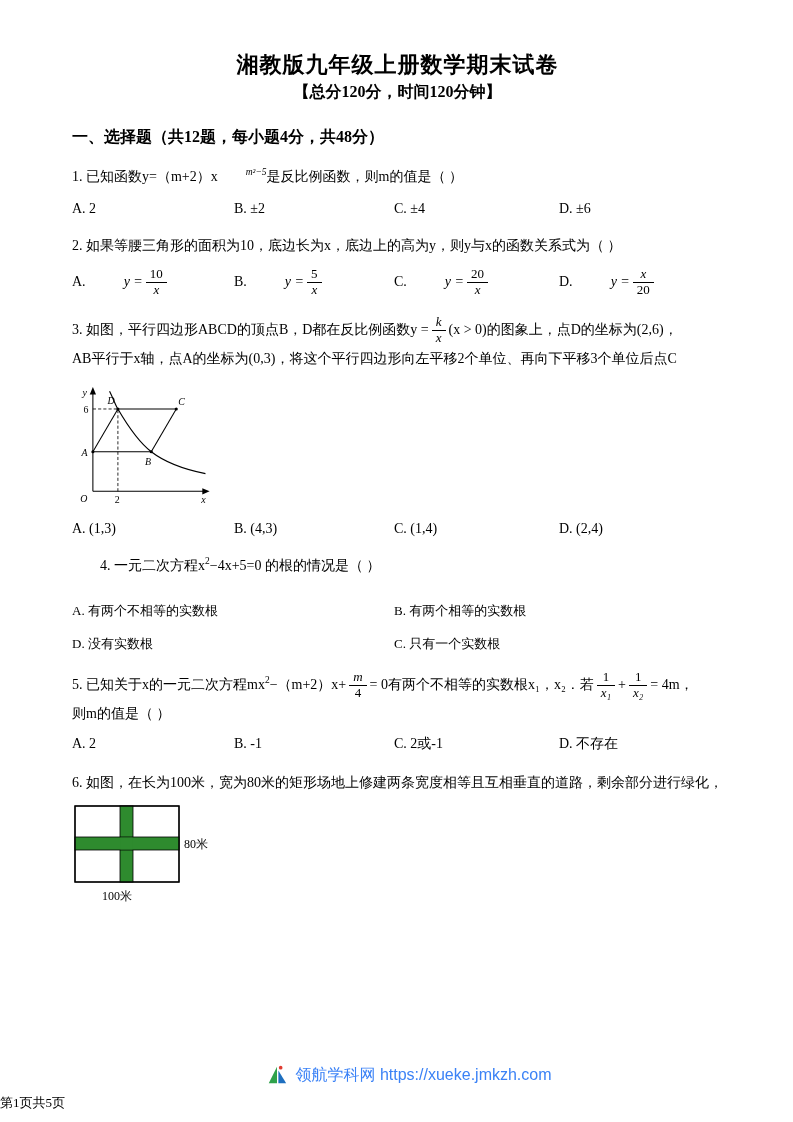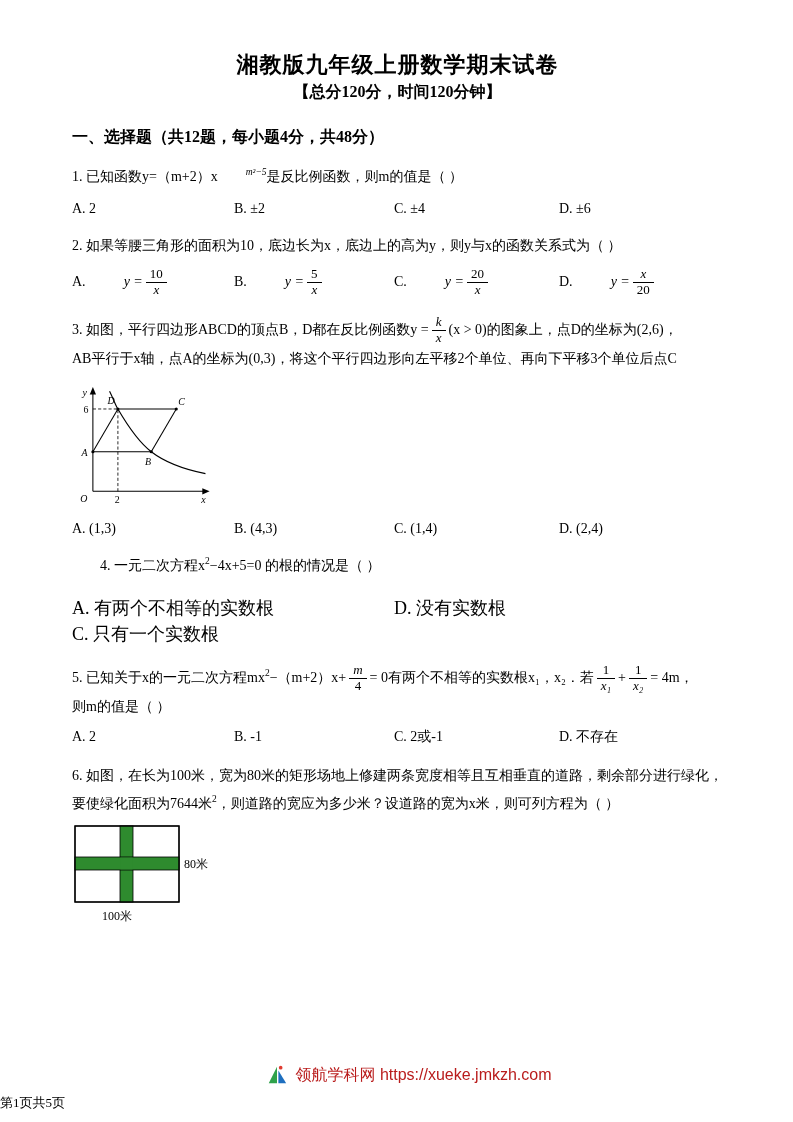--- a/index.html
+++ b/index.html
@@ -9,39 +9,39 @@
     font-family:"Liberation Serif","DejaVu Serif",serif;
     color:#000;
   }
   .page { position:relative; width:793px; height:1122px; padding:50px 70px 0 72px; overflow:hidden; background:#fff; }
   .title { text-align:center; font-size:22px; font-weight:bold; letter-spacing:1px; }
   .subtitle { text-align:center; font-size:16px; font-weight:bold; margin-top:2px; }
   .section { font-size:16px; font-weight:bold; margin-top:24px; }
   .stem { font-size:14px; margin-top:17px; line-height:1.65; }
   .stemline { display:block; font-size:14px; line-height:1.9; }
   .opts4 { display:grid; grid-template-columns:162px 160px 165px 1fr; font-size:14px; margin-top:13px; align-items:center; }
-  .opts2 { display:grid; grid-template-columns:322px 1fr; font-size:18px; margin-top:19px; row-gap:2px; }
+  .opts2 { display:grid; grid-template-columns:322px 1fr; font-size:13px; margin-top:25px; row-gap:15px; }
   .optA1 { display:block; font-size:14px; margin-top:10px; }
   sup { font-size:9.5px; }
   .it { font-style:italic;padding-left:28px; }
   .frac { display:inline-block; vertical-align:middle; text-align:center; font-size:13px; line-height:1.15; margin:0 3px; }
   .frac .num { display:block; border-bottom:1px solid #000; padding:0 4px; }
   .frac .den { display:block; padding:0 4px; }
   .optlbl { margin-right:10px; }
   .fig3 { display:block; margin:12px 0 2px 0; }
   .fig3 line, .fig3 path { stroke:#000; }
   .fig3 .ax { stroke-width:1; }
   .fig3 .dash { stroke-dasharray:3,2; stroke-width:0.8; }
   .fig3 .side { stroke-width:1; }
   .fig3 .curve { stroke-width:1.1; fill:none; }
   .fig3 text { font-size:9.5px; font-family:"Liberation Serif",serif; }
   .fig3 .itl { font-style:italic; }
   .fig6 { display:block; margin:8px 0 0 2px; }
   .fig6 text { font-size:12px; font-family:"Liberation Serif",serif; }
-  .footer-mark { position:absolute; left:12px; right:0; bottom:36px; display:flex; justify-content:center; align-items:center; gap:7px; color:#b91c1c; font-size:16px; font-family:"Liberation Sans",sans-serif;margin-left:13px; }
+  .footer-mark { position:absolute; left:12px; right:0; bottom:36px; display:flex; justify-content:center; align-items:center; gap:7px; color:#3b82f6; font-size:16px; font-family:"Liberation Sans",sans-serif;margin-left:13px; }
   .pageno { position:absolute; left:0; right:12px; bottom:10px; text-align:left; font-size:13px; color:#000; }
 </style>
 </head>
 <body>
 
 <div class="page">
 
   <div class="title">湘教版九年级上册数学期末试卷</div>
   <div class="subtitle">【总分120分，时间120分钟】</div>
   <div class="section">一、选择题（共12题，每小题4分，共48分）</div>
@@ -118,20 +118,21 @@
       <span>D. (2,4)</span>
     </div>
   </div>
 
   <div>
     <div class="stem">
       <span class="it" style="font-style:normal;">4. 一元二次方程x</span><sup>2</sup><span>−4x+5=0 的根的情况是（      ）</span>
     </div>
     <div class="opts2">
       <span>A. 有两个不相等的实数根</span>
+      <span>B. 有两个相等的实数根</span>
       <span>D. 没有实数根</span>
       <span>C. 只有一个实数根</span>
     </div>
   </div>
 
   <div>
     <div class="stem">
       <span class="stemline">
         <span>5. 已知关于x的一元二次方程mx</span><sup>2</sup><span>−（m+2）x+</span><span class="frac"><span class="num it">m</span><span class="den">4</span></span><span>= 0有两个不相等的实数根x₁，x₂．若</span><span class="frac"><span class="num">1</span><span class="den it">x₁</span></span><span>+</span><span class="frac"><span class="num">1</span><span class="den it">x₂</span></span><span>= 4m，</span>
       </span>
@@ -141,23 +142,20 @@
       <span>A. 2</span>
       <span>B. -1</span>
       <span>C. 2或-1</span>
       <span>D. 不存在</span>
     </div>
   </div>
 
   <div>
     <div class="stem">
       <span class="stemline">6. 如图，在长为100米，宽为80米的矩形场地上修建两条宽度相等且互相垂直的道路，剩余部分进行绿化，</span>
-      <span class="stemline">
-        <span>要使绿化面积为7644米</span><sup>2</sup><span>，则道路的宽应为多少米？设道路的宽为x米，则可列方程为（  ）</span>
-      </span>
     </div>
 
     <svg class="fig6" width="210" height="104" viewBox="0 0 210 104">
       <rect x="1" y="1" width="104" height="76" fill="#ffffff" stroke="#000" stroke-width="1.2"></rect>
       <rect x="46" y="1" width="13" height="76" stroke="#000" stroke-width="0.8" fill="#2e8b2e"></rect>
       <rect x="1" y="32" width="104" height="13" stroke="#000" stroke-width="0.8" fill="#2e8b2e"></rect>
       <rect x="46.6" y="32.6" width="11.8" height="11.8" stroke="none" fill="#2e8b2e"></rect>
       <rect x="1" y="1" width="104" height="76" fill="none" stroke="#000" stroke-width="1.2"></rect>
       <text x="110" y="43">80米</text>
       <text x="28" y="95">100米</text>

